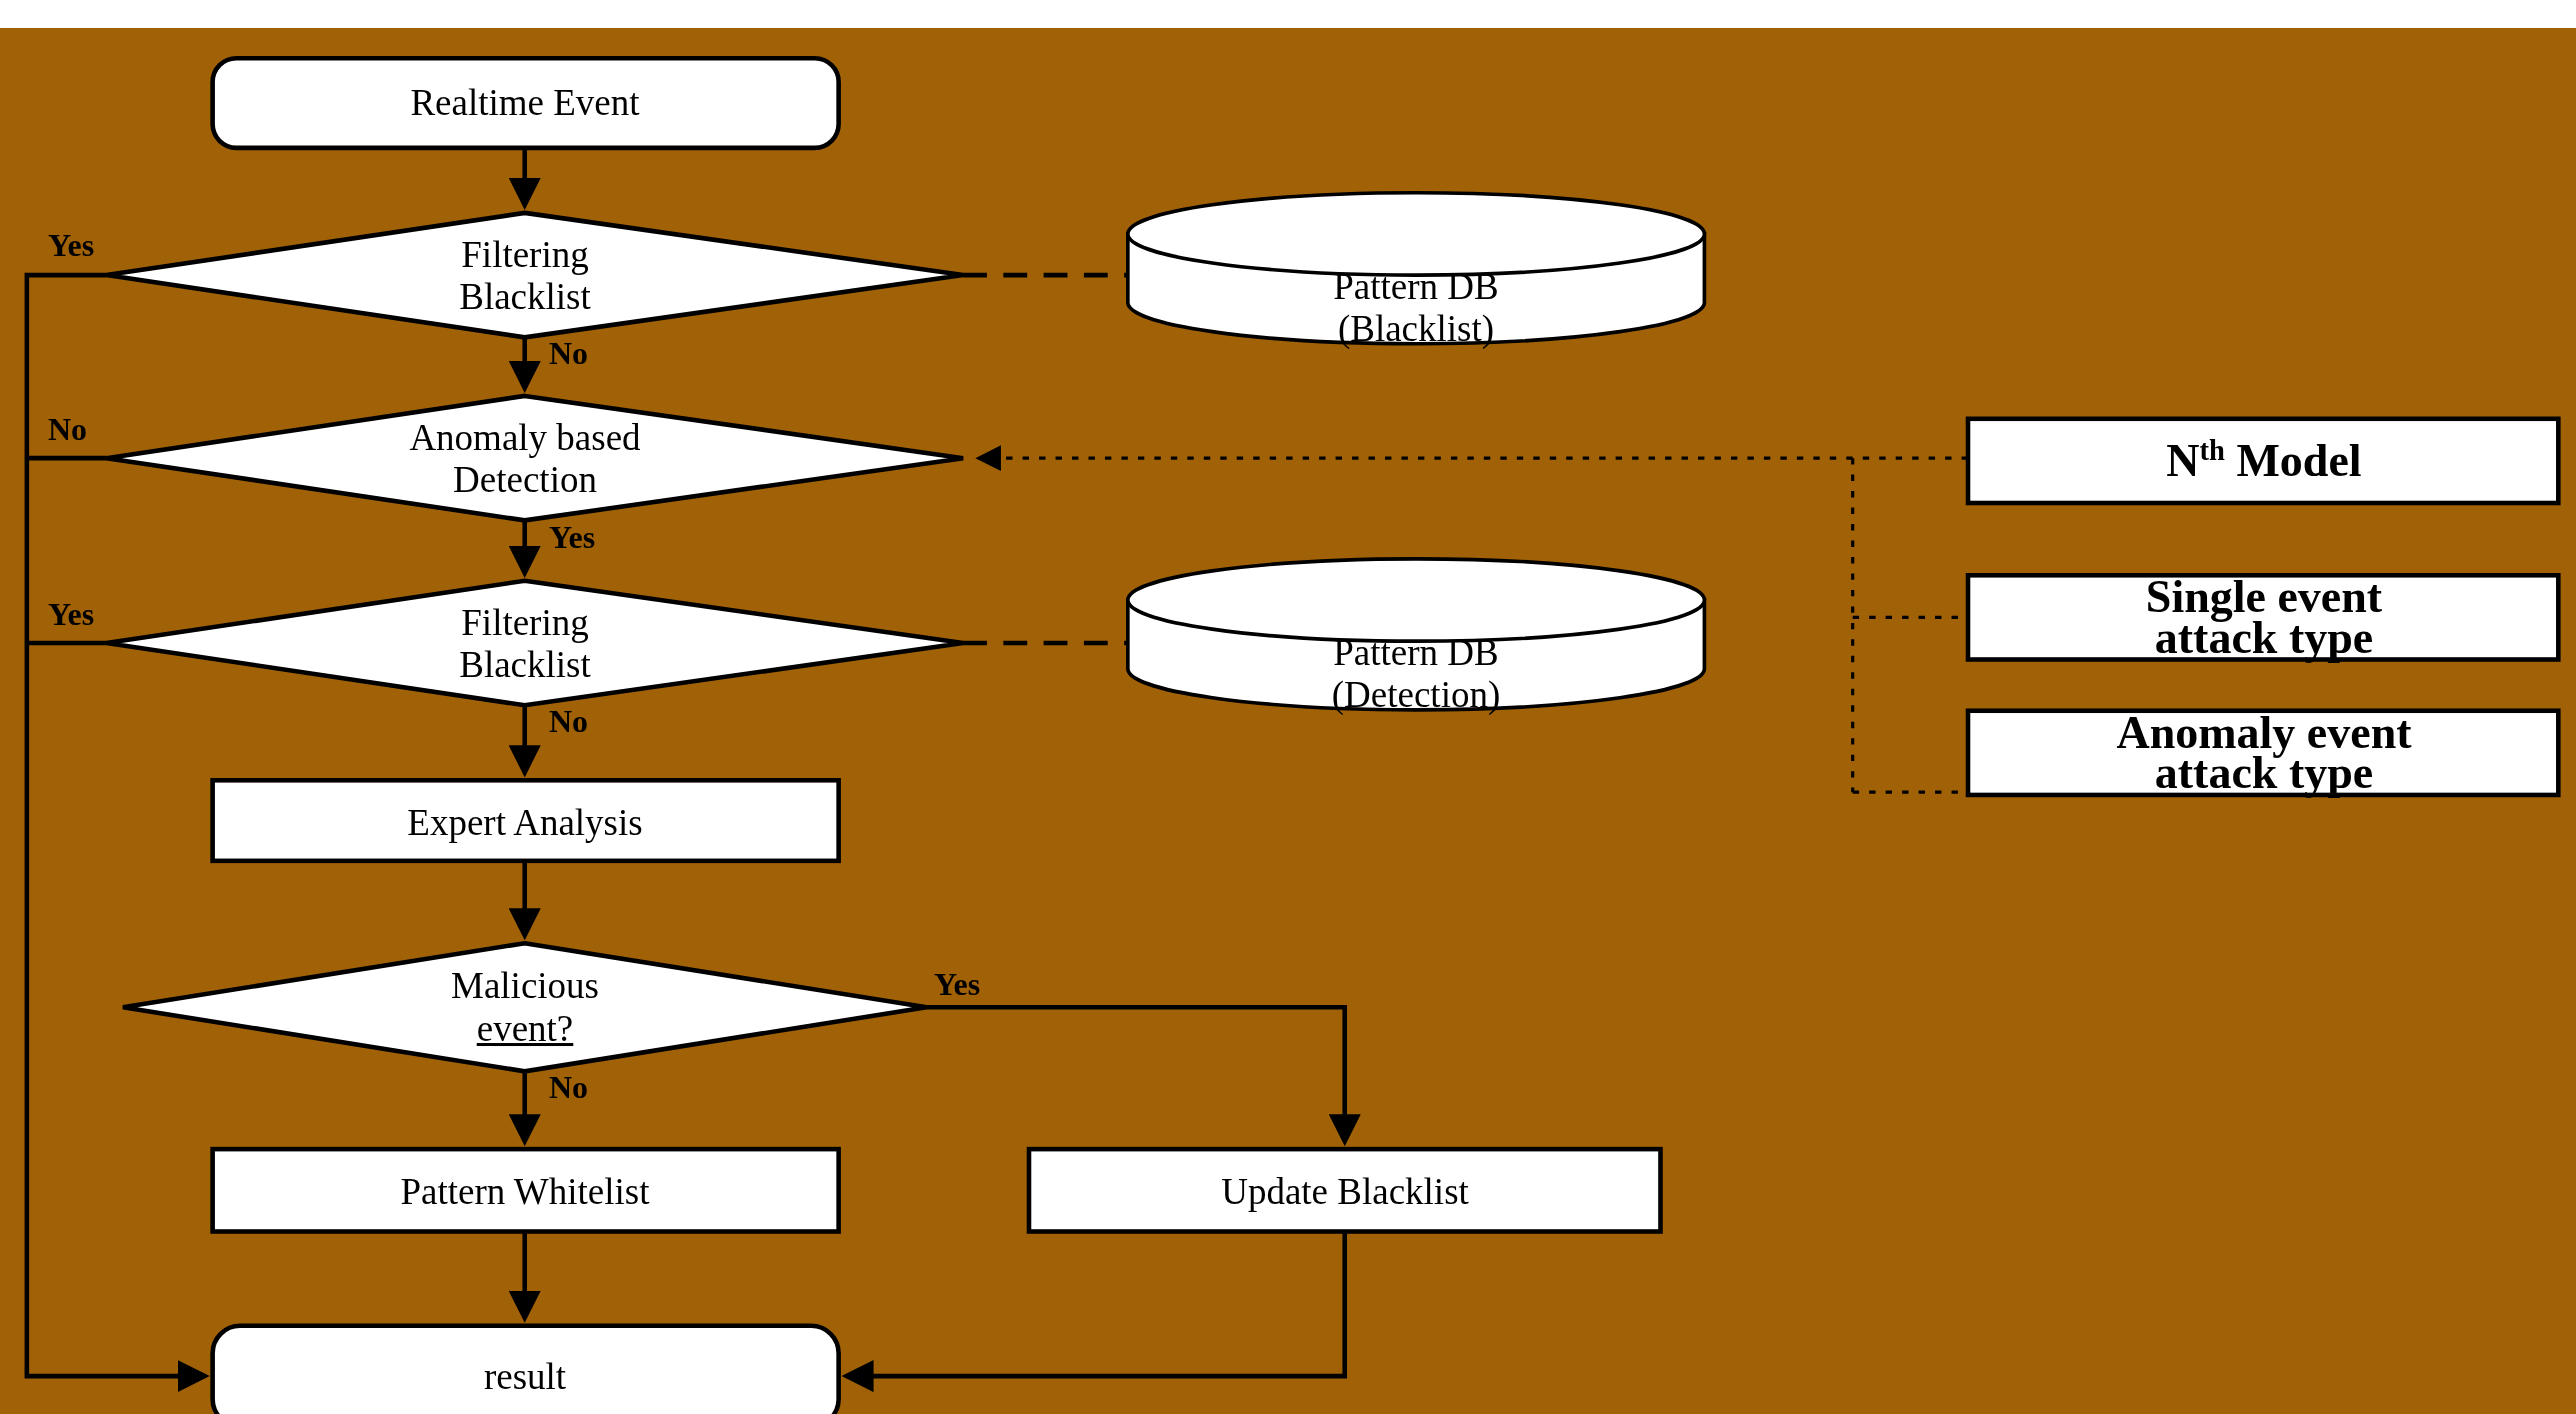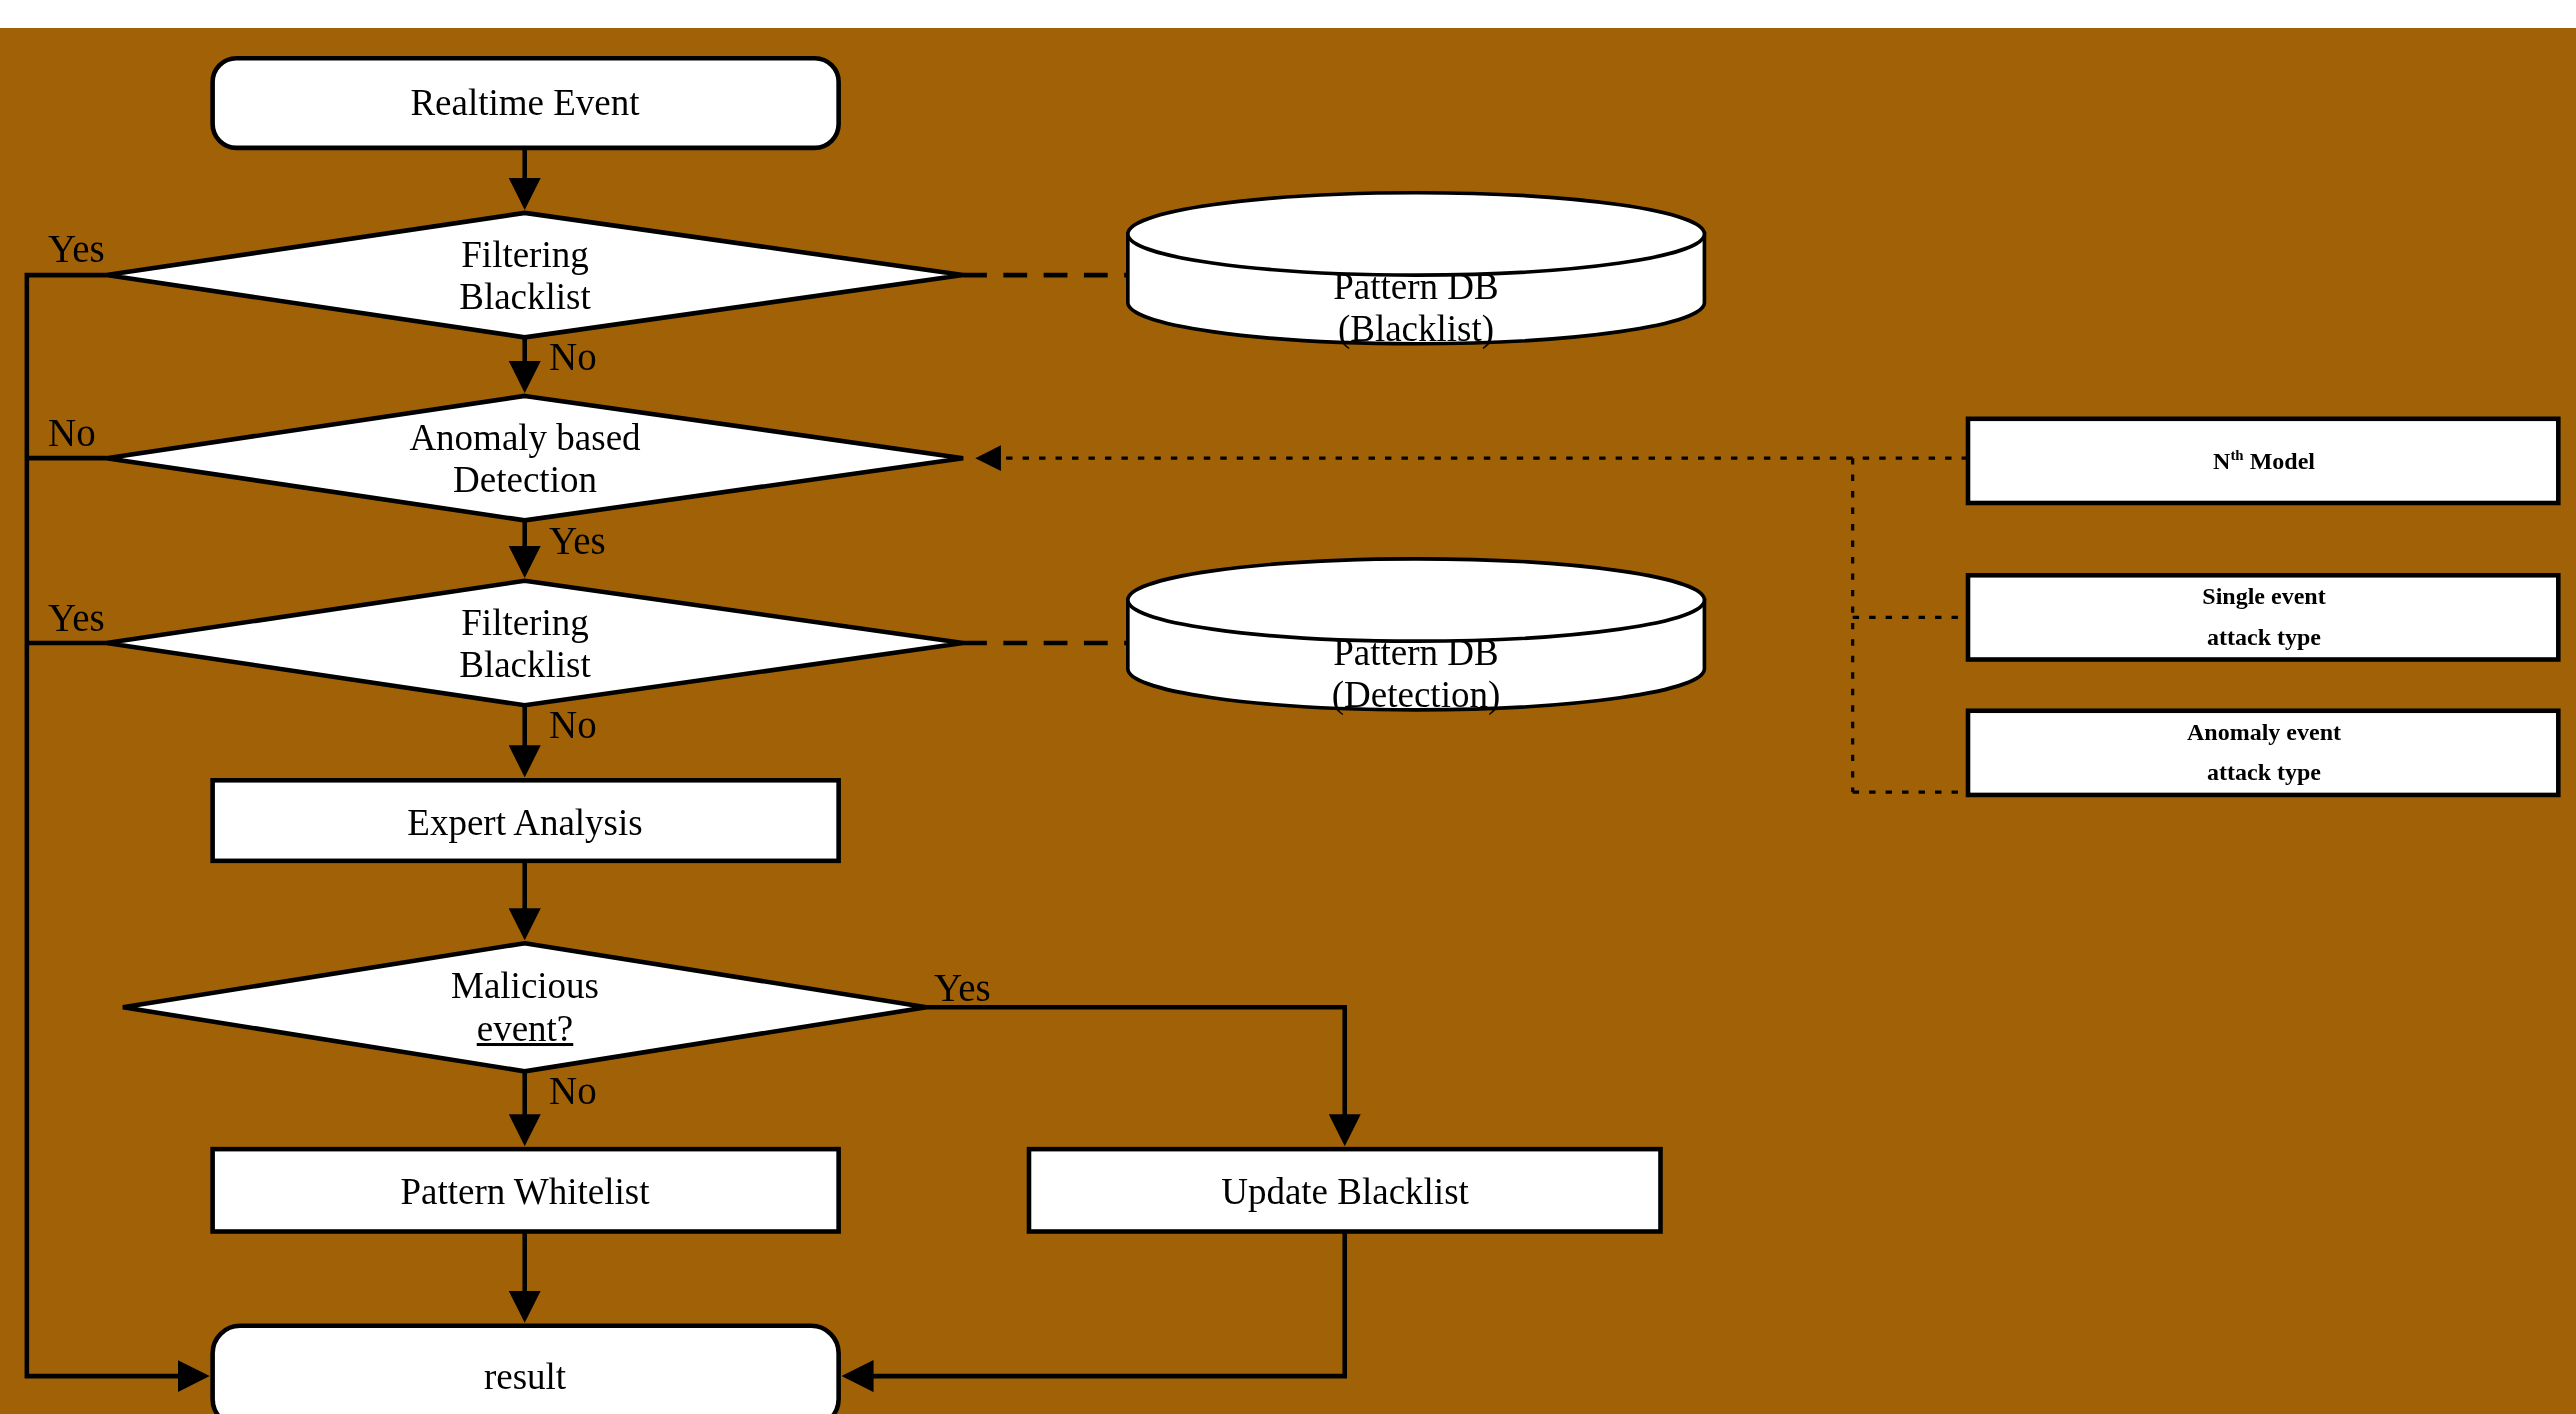--- a/index.html
+++ b/index.html
@@ -59,26 +59,26 @@
     white-space: nowrap;
     line-height: 1.08;
     text-align: center;
     pointer-events: none;
   }
   .node-text {
     font-size: 37px;
     font-weight: 400;
   }
   .node-text-bold {
-    font-size: 24px;
+    font-size: 46px;
     font-weight: 700;
   }
   .edge-label {
-    font-size: 39px;
-    font-weight: 400;
+    font-size: 32px;
+    font-weight: 700;
   }
   .ctr {
     transform: translate(-50%, -50%);
   }
   sup {
     font-size: 0.62em;
     vertical-align: super;
   }
 </style>
 </head>

